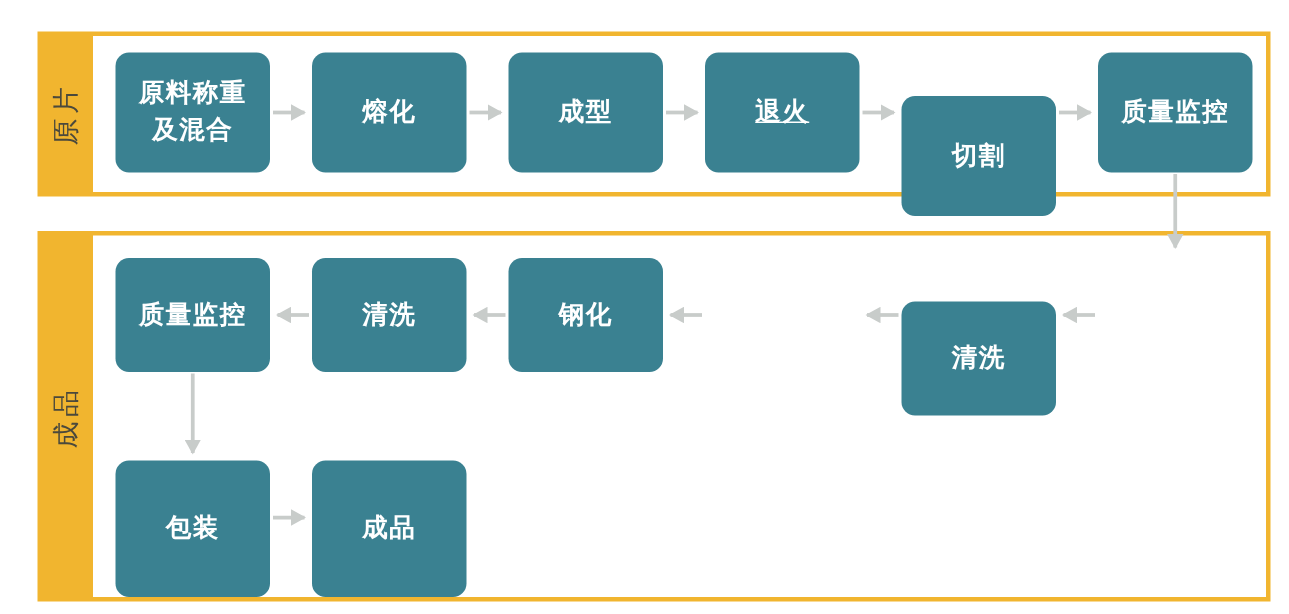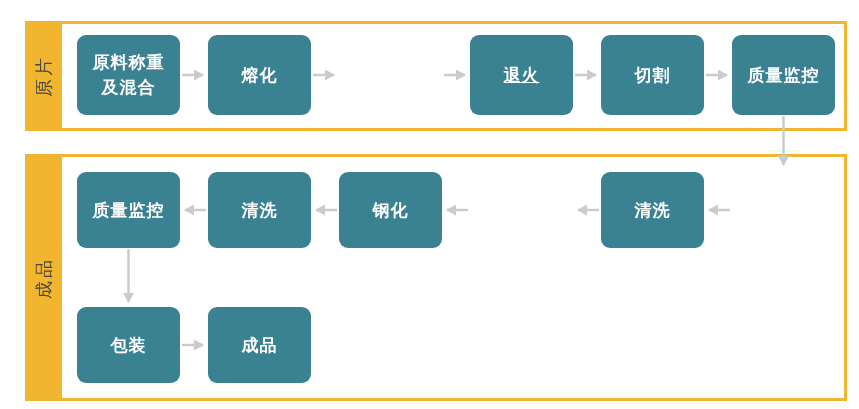--- a/index.html
+++ b/index.html
@@ -59,26 +59,26 @@
     letter-spacing: 1px;
     display: flex;
     align-items: center;
     justify-content: center;
     text-align: center;
     white-space: pre-line;
     line-height: 1.45;
   }
   .row-top    { top: 35px;  height: 80px; }
   .row-mid    { top: 172px; height: 76px; }
-  .row-bottom { top: 307px; height: 76px; }
+  .row-bottom { top: 307px; height: 91px; }
   .c1 { left: 77px; }
   .c2 { left: 208px; }
   .c3 { left: 339px; }
   .c4 { left: 470px; text-decoration: underline; }
-  .c5 { left: 601px; }
+  .c5 { left: 601px; margin-top: 29px; }
   .c6 { left: 732px; }
   .arrows {
     position: absolute;
     left: 0;
     top: 0;
     pointer-events: none;
   }
 </style>
 </head>
 <body>
@@ -95,20 +95,21 @@
   <div class="lane" style="top:154px;height:247px;">
     <div class="lane-inner"></div>
     <div class="lane-sidebar">
       <span class="lane-label">成品</span>
     </div>
   </div>
 
   <div class="node row-top c2">熔化</div>
   <div class="node row-top c1">原料称重
 及混合</div>
+  <div class="node row-top c3">成型</div>
   <div class="node row-top c4">退火</div>
   <div class="node row-top c5">切割</div>
   <div class="node row-top c6">质量监控</div>
 
   <div class="node row-mid c1">质量监控</div>
   <div class="node row-mid c2">清洗</div>
   <div class="node row-mid c3">钢化</div>
   <div class="node row-mid c5">清洗</div>
 
   <div class="node row-bottom c1">包装</div>

